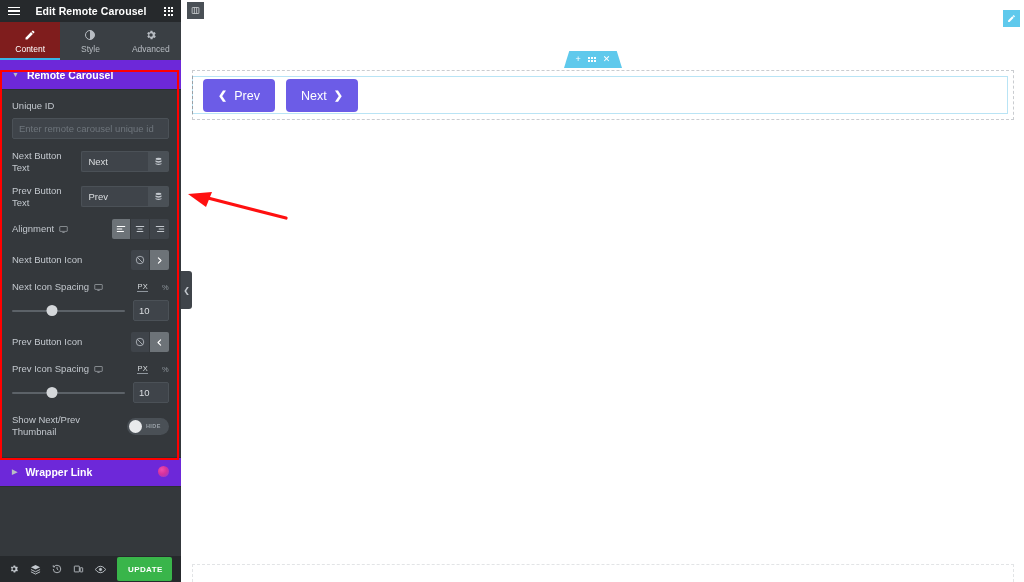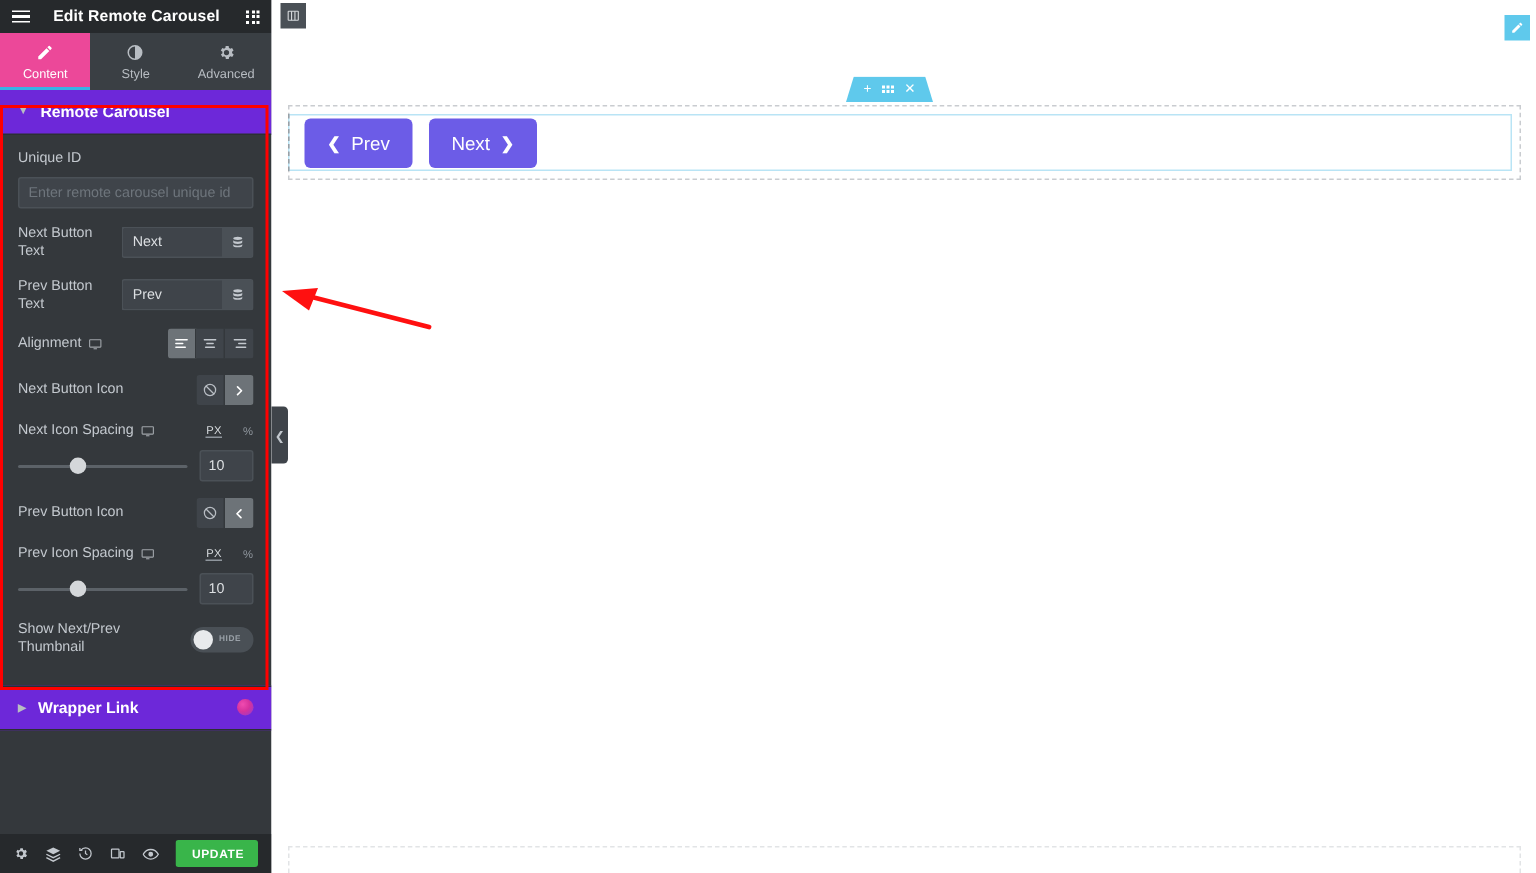--- a/index.html
+++ b/index.html
@@ -38,21 +38,21 @@
   .grid-icon span { display: block; width: 2px; height: 2px; background: #fff; }
 
   
   .tabs { height: 38px; display: flex; background: #3a3f44; flex: 0 0 38px; }
   .tab {
     flex: 1; display: flex; flex-direction: column;
     align-items: center; justify-content: center; gap: 3px;
     cursor: pointer; position: relative;
     color: #b8bdc3; font-size: 8.5px;
   }
-  .tab.active { background: #ec4899; color: #fff; }
+  .tab.active { background: #7f1d1d; color: #fff; }
   .tab.active::after {
     content: ""; position: absolute; left: 0; right: 0; bottom: 0;
     height: 2px; background: #39b4e6;
   }
   .tab svg { width: 12px; height: 12px; display: block; }
 
   
   .redbox {
     position: absolute; left: 0px; top: 70px;
     width: 179px; height: 390px;
@@ -166,21 +166,21 @@
 
   
   .panel-footer {
     margin-top: auto; height: 26px; background: #26292c;
     display: flex; align-items: center; gap: 11px; padding: 0 9px;
     flex: 0 0 26px;
   }
   .foot-ico { cursor: pointer; display: flex; align-items: center; }
   .update-btn {
     margin-left: auto; display: flex; align-items: stretch;
-    height: 18px; border-radius: 2px; overflow: hidden;
+    height: 24px; border-radius: 2px; overflow: hidden;
   }
   .update-btn .main {
     background: #39b54a; color: #fff; font-size: 8px; font-weight: 700;
     letter-spacing: .4px; padding: 0 11px;
     display: flex; align-items: center; cursor: pointer;
   }
 
   
   .collapse-tab {
     position: absolute; left: 181px; top: 271px;

